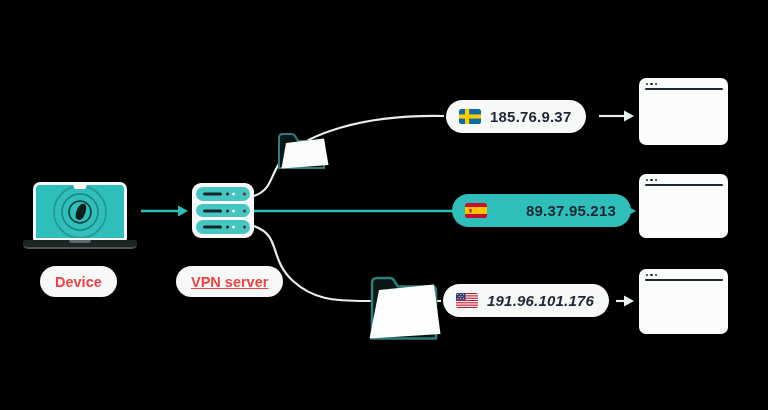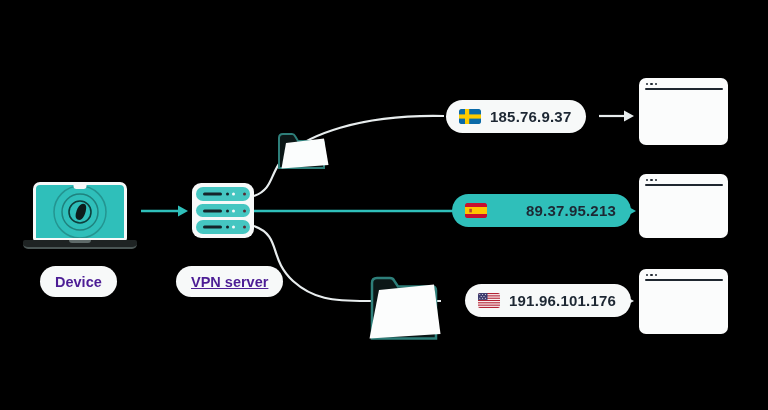--- a/index.html
+++ b/index.html
@@ -51,21 +51,21 @@
   }
   .server-dot-r {
     position:absolute; right:4px; top:50%; transform:translateY(-50%);
     width:3px; height:3px; border-radius:50%; background:#5A2A33;
   }
 
   
   .label-pill {
     position:absolute; height:31px; background:#F7F9F9; border-radius:16px;
     display:flex; align-items:center; padding:0 15px;
-    font-weight:700; font-size:14.5px; color:#4c1d95;
+    font-weight:700; font-size:14.5px; color:#ef4444;
   }
   .ip-pill {
     position:absolute; height:33px; background:#F7F9F9; border-radius:17px;
     display:flex; align-items:center; gap:9px; padding:0 15px 0 13px;
     font-weight:700; font-size:15px; color:#1D2733; letter-spacing:0.2px;
     white-space:nowrap;
   }
   .ip-pill.active { background:#2FBFBA; }
   .flag { display:block; border-radius:2px; }
 
@@ -168,21 +168,21 @@
 
   <div class="ip-pill active" style="left:452px; top:194px;gap:39px;">
     <svg class="flag" width="22" height="15" viewBox="0 0 22 15">
       <rect width="22" height="15" rx="1.5" fill="#C8102E"></rect>
       <rect y="4" width="22" height="7" fill="#FFC400"></rect>
       <rect x="4.3" y="5.8" width="2.6" height="3.6" fill="#B9472A"></rect>
     </svg>
     <span>89.37.95.213</span>
   </div>
 
-  <div class="ip-pill" style="left:465px; top:284px;">
+  <div class="ip-pill" style="left:443px; top:284px;font-style:italic;">
     <svg class="flag" width="22" height="15" viewBox="0 0 22 15">
       <rect width="22" height="15" rx="1.5" fill="#FFFFFF"></rect>
       <g fill="#B22234">
         <rect y="0" width="22" height="1.16"></rect>
           <rect y="2.31" width="22" height="1.16"></rect>
         <rect y="4.62" width="22" height="1.16"></rect>
           <rect y="6.93" width="22" height="1.16"></rect>
         <rect y="9.24" width="22" height="1.16"></rect>
           <rect y="11.55" width="22" height="1.16"></rect>
         <rect y="13.84" width="22" height="1.16"></rect>

